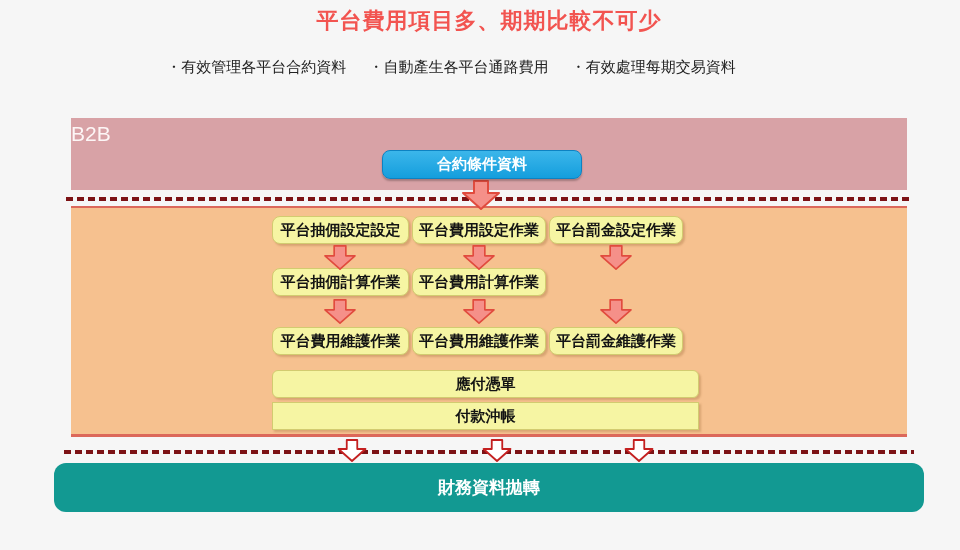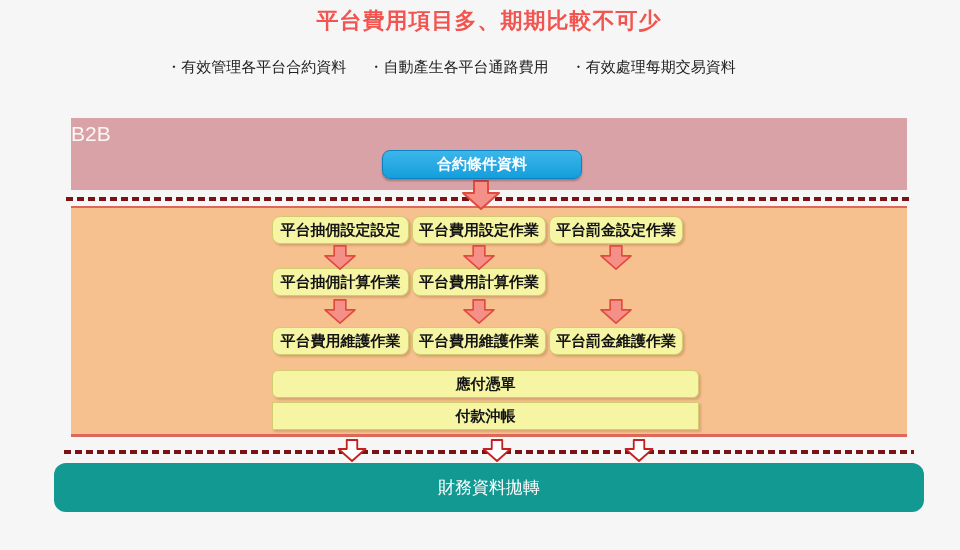--- a/index.html
+++ b/index.html
@@ -67,21 +67,21 @@
     box-shadow:2px 2px 2px rgba(150,100,50,.30);
     box-sizing:border-box;
     z-index:2;
   }
   .arrow{position:absolute;z-index:3;}
 
   .footer-bar{
     position:absolute;left:45px;top:463px;width:870px;height:49px;
     background:#129992;border-radius:12px;
     display:flex;align-items:center;justify-content:center;
-    font-size:17px;font-weight:normal;color:#ffffff;
+    font-size:17px;font-weight:bold;color:#ffffff;
     z-index:2;
   }
 </style>
 </head>
 <body>
 
 <div class="page">
 
   <div class="title">平台費用項目多、期期比較不可少</div>
 

